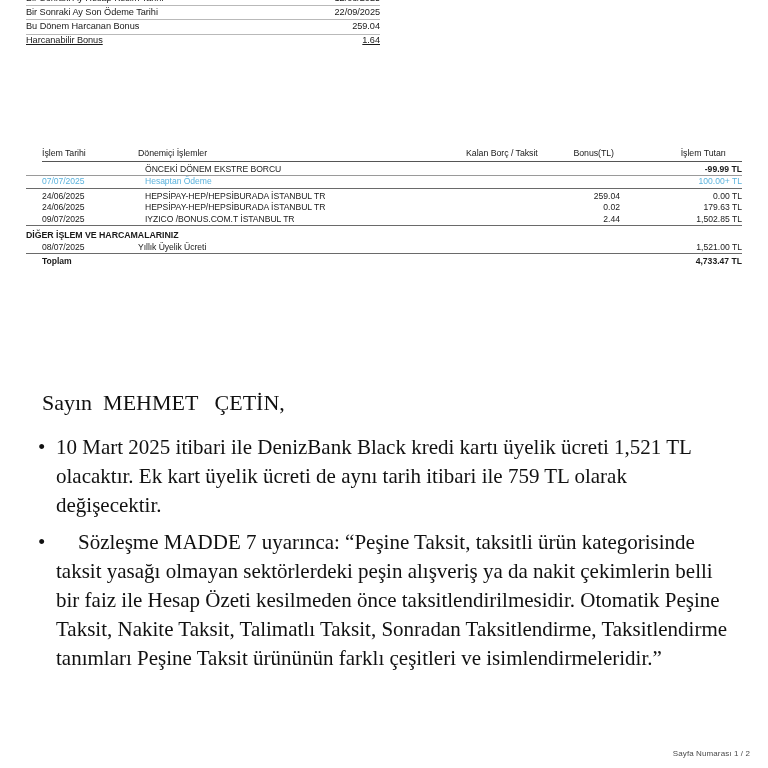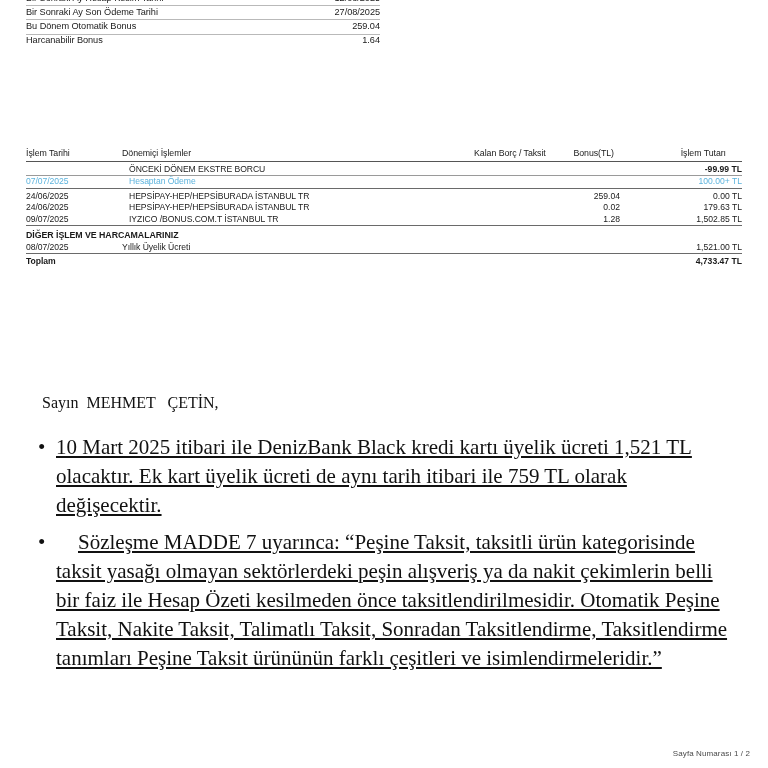--- a/index.html
+++ b/index.html
@@ -26,52 +26,53 @@
   .sum-row {
     display: flex;
     justify-content: space-between;
     align-items: baseline;
     font-size: 9.2px;
     line-height: 11.5px;
     padding: 0.5px 0 1.2px 0;
     border-bottom: 1px solid #b9b9b9;
     white-space: nowrap;
   }
-  .sum-row:last-child { border-bottom: none; }
+  .sum-row:last-child { border-bottom: none; text-decoration: underline; }
   .sum-label { letter-spacing: -0.05px; }
   .sum-value { letter-spacing: -0.05px; }
 
   
   #txn-table {
     position: absolute;
     left: 26px;
     top: 148px;
     width: 716px;
     font-size: 8.6px;
     line-height: 10px;
   }
   .tt-row {
     position: relative;
     height: 11.4px;
     white-space: nowrap;
+    margin-left: 16px;
   }
   .tt-head {
     height: 13px;
     border-bottom: 1.1px solid #555;
     font-size: 8.8px;
   }
   .tt-cell {
     position: absolute;
     top: 0;
     letter-spacing: -0.05px;
   }
   .c-date  { left: 0px; }
   .c-desc  { left: 96px; }
   .c-desc2 { left: 103px; }
-  .c-kalan { left: 448px; }
+  .c-kalan { left: 424px; }
   .c-bonus { right: 128px; text-align: right; }
   .c-tutar { right: 16px; text-align: right; }
 
   .bonus-val { position: absolute; top: 0; width: 90px; right: 122px; text-align: right; }
   .tutar-val { position: absolute; top: 0; width: 120px; right: 0px; text-align: right; }
 
   .sect-head {
     font-weight: bold;
     font-size: 8.8px;
     height: 12px;
@@ -100,35 +101,35 @@
     left: 36px;
     top: 388px;
     width: 700px;
     font-family: "Liberation Serif", serif;
     font-size: 21px;
     line-height: 29px;
     color: #111;
   }
   #salutation {
     margin: 0 0 16px 6px;
-    font-size: 16px;
+    font-size: 22px;
     white-space: pre;
   }
   .bullet-para {
     position: relative;
     margin: 0 0 6px 0;
     padding-left: 20px;
     text-align: left;
   }
   .bullet-para .bdot {
     position: absolute;
     left: 2px;
     top: 0;
   }
-  .bullet-para .btext { display: block; text-decoration: underline; }
+  .bullet-para .btext { display: block; }
   #para2 { margin-top: 8px; }
   #para2 .btext { text-indent: 22px; }
 
   
   #footer {
     position: absolute;
     right: 18px;
     bottom: 10px;
     font-size: 8px;
     color: #4a4a4a;
@@ -138,24 +139,24 @@
 </head>
 <body>
 
 <div id="summary-block">
   <div class="sum-row">
     <span class="sum-label">Bir Sonraki Ay Hesap Kesim Tarihi</span>
     <span class="sum-value">12/08/2025</span>
   </div>
   <div class="sum-row">
     <span class="sum-label">Bir Sonraki Ay Son Ödeme Tarihi</span>
-    <span class="sum-value">27/08/2025</span>
-  </div>
-  <div class="sum-row">
-    <span class="sum-label">Bu Dönem Otomatik Bonus</span>
+    <span class="sum-value">22/09/2025</span>
+  </div>
+  <div class="sum-row">
+    <span class="sum-label">Bu Dönem Harcanan Bonus</span>
     <span class="sum-value">259.04</span>
   </div>
   <div class="sum-row">
     <span class="sum-label">Harcanabilir Bonus</span>
     <span class="sum-value">1.64</span>
   </div>
 </div>
 
 <div id="txn-table">
 
@@ -194,21 +195,21 @@
   </div>
   <div class="tt-row">
     <span class="tt-cell c-date">24/06/2025</span>
     <span class="tt-cell c-desc2">HEPSİPAY-HEP/HEPSİBURADA  İSTANBUL     TR</span>
     <span class="bonus-val">0.02</span>
     <span class="tutar-val">179.63 TL</span>
   </div>
   <div class="tt-row">
     <span class="tt-cell c-date">09/07/2025</span>
     <span class="tt-cell c-desc2">IYZICO     /BONUS.COM.T İSTANBUL     TR</span>
-    <span class="bonus-val">1.28</span>
+    <span class="bonus-val">2.44</span>
     <span class="tutar-val">1,502.85 TL</span>
   </div>
 
   <div class="rule"></div>
   <div class="spacer4"></div>
 
   <div class="sect-head">DİĞER İŞLEM VE HARCAMALARINIZ</div>
 
   <div class="tt-row">
     <span class="tt-cell c-date">08/07/2025</span>

